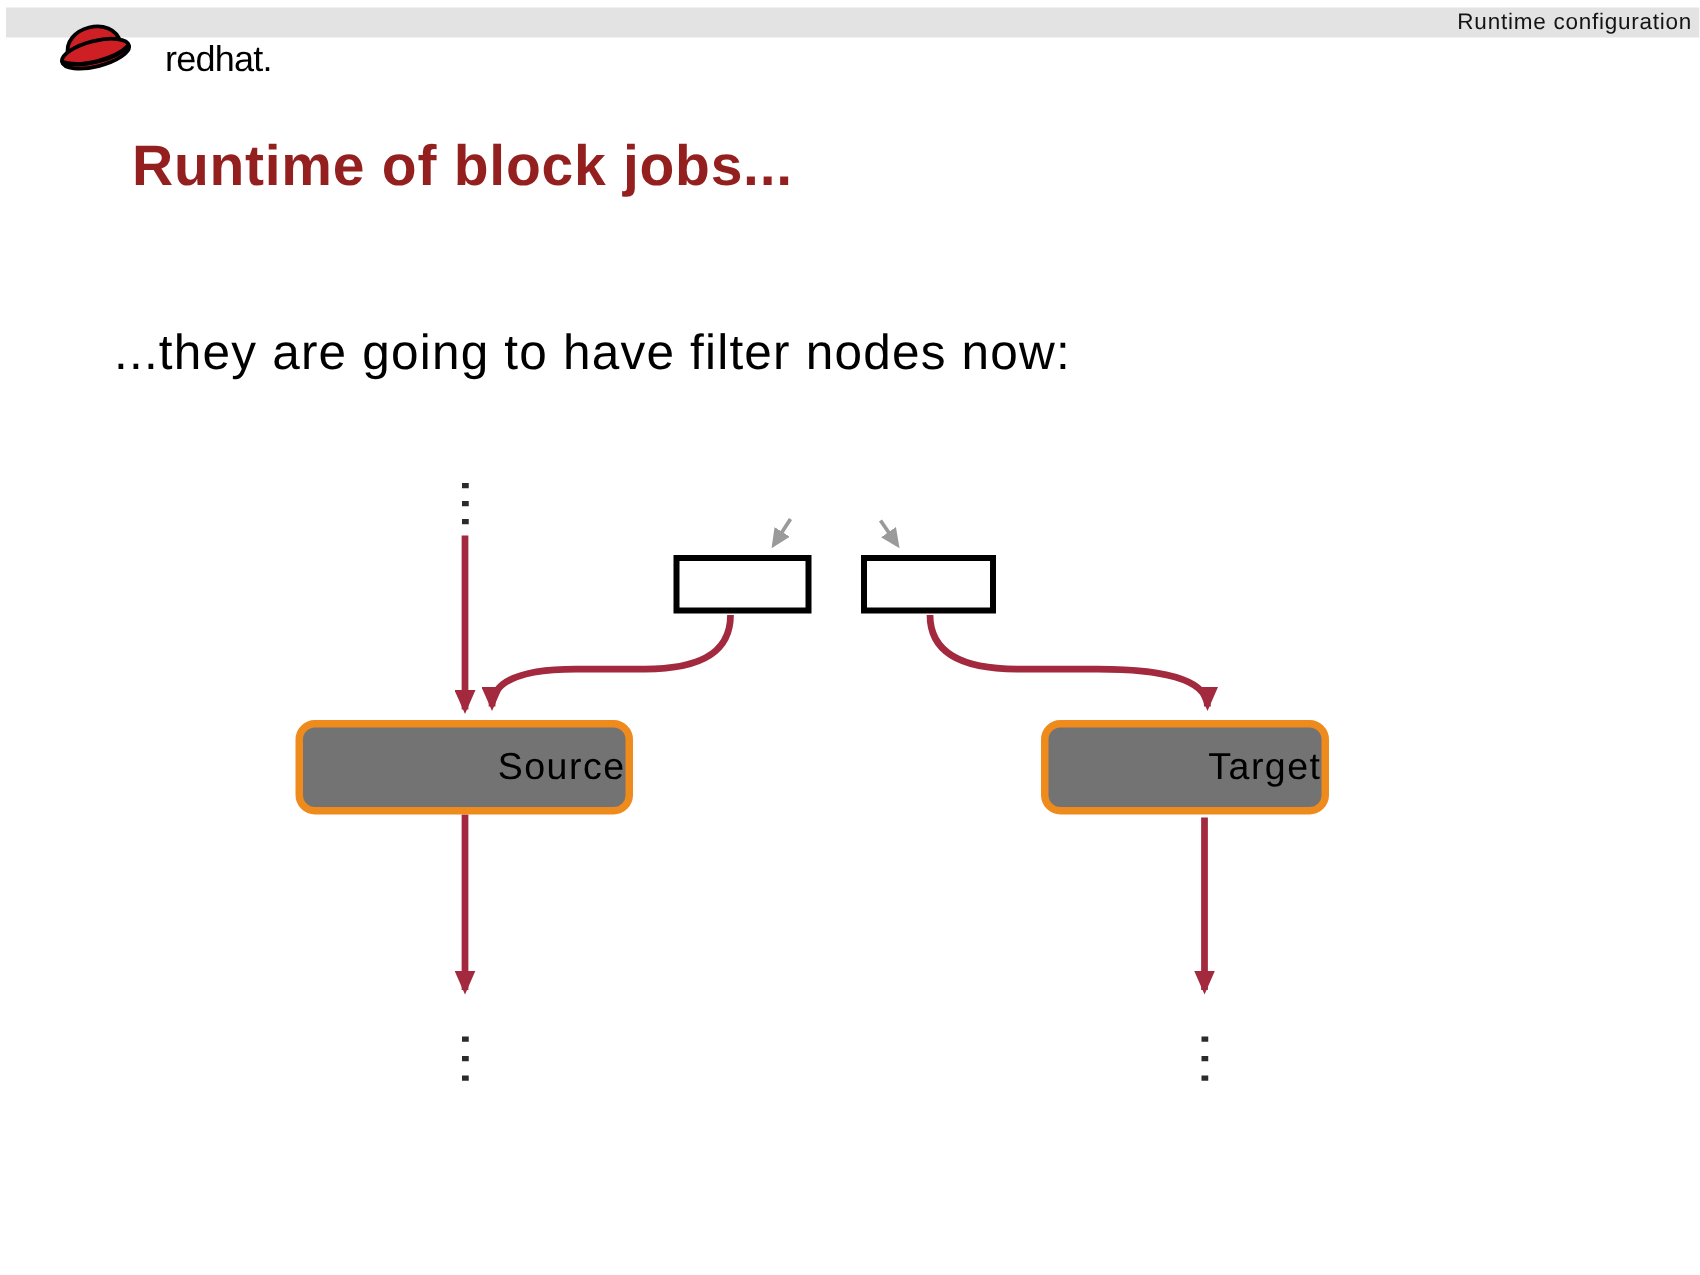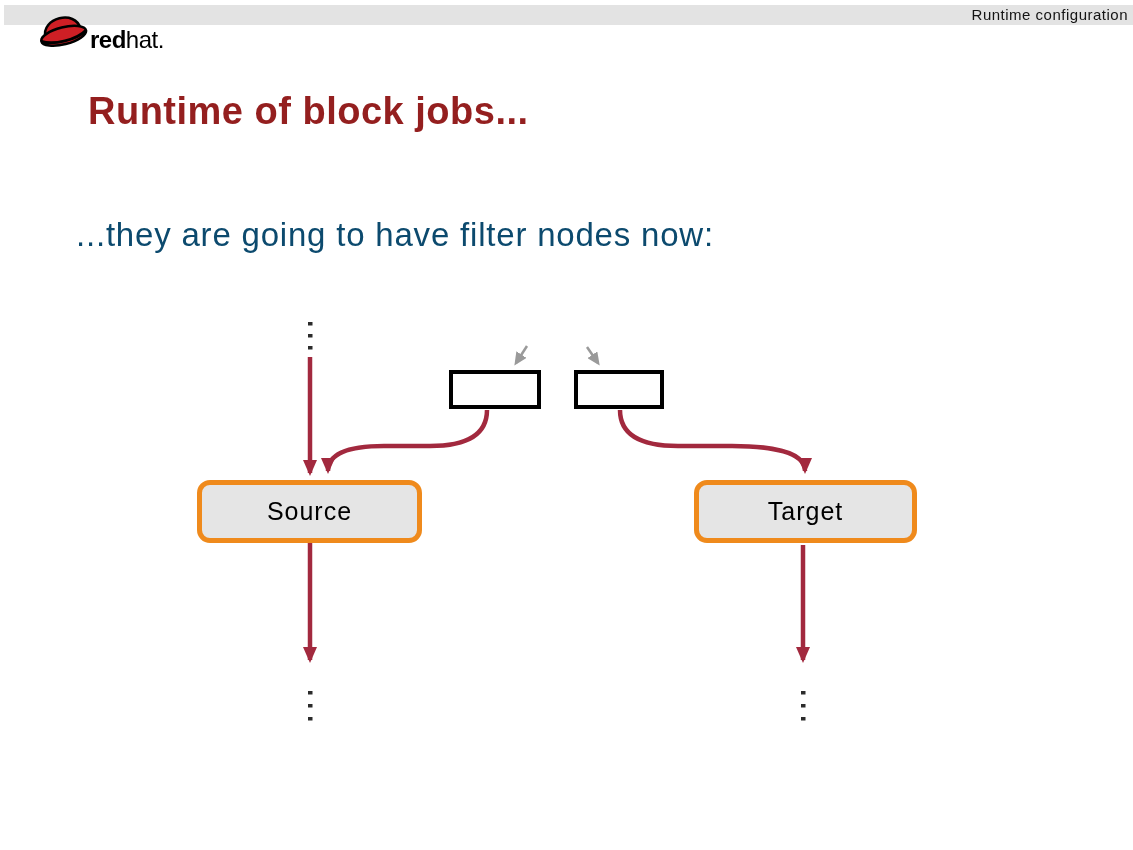--- a/index.html
+++ b/index.html
@@ -25,55 +25,55 @@
   .header-label{
     font-size:15px;letter-spacing:0.5px;color:#141414;padding-right:9px;line-height:20px;
   }
   
   .logo{position:absolute;left:36px;top:1px;width:150px;height:52px;}
   .logo-hat{position:absolute;left:0;top:2px;}
   .logo-word{
     position:absolute;left:54px;top:25px;font-size:24px;color:#000;white-space:nowrap;
     letter-spacing:-0.5px;
   }
-  .logo-word .bold{font-weight:bold;}
+  .logo-word .bold{font-weight:normal;margin-left:20px;}
   
   .slide-title{
     position:absolute;left:88px;top:90px;
     font-size:38px;font-weight:bold;letter-spacing:0.5px;
     color:var(--title-red);white-space:nowrap;
   }
   .slide-body{
     position:absolute;left:76px;top:216px;
-    font-size:33px;letter-spacing:0.8px;color:#0c4a6e;white-space:nowrap;
+    font-size:33px;letter-spacing:0.8px;color:#000000;white-space:nowrap;
   }
   
   .diagram-svg{position:absolute;left:0;top:0;width:1133px;height:850px;}
   .maroon-line{stroke:var(--maroon);stroke-width:4.5;fill:none;}
   .gray-line{stroke:var(--gray-arrow);stroke-width:2.5;fill:none;}
   .marker-maroon{fill:var(--maroon);}
   .marker-gray{fill:var(--gray-arrow);}
   .vdot{fill:#2b2b2b;}
   .job-label{
     position:absolute;left:446px;top:304px;width:220px;text-align:center;
     font-size:24px;letter-spacing:0.8px;color:#000;white-space:nowrap;
   }
   .filter-node{
     position:absolute;box-sizing:border-box;border:4px solid #000;background:#fff;
   }
   .filter-node.left{left:449px;top:370px;width:92px;height:39px;}
   .filter-node.right{left:574px;top:370px;width:90px;height:39px;}
   .io-box{
     position:absolute;box-sizing:border-box;height:63px;
-    border:5px solid var(--orange);border-radius:13px;background:#e5e5e5;
-    display:flex;align-items:center;justify-content:center;
+    border:5px solid var(--orange);border-radius:13px;background:#737373;
+    display:flex;align-items:center;justify-content:flex-end;
     font-size:25px;letter-spacing:1px;color:#000;
   }
   .io-box.source{left:197px;top:480px;width:225px;}
-  .io-box.target{left:694px;top:480px;width:223px;}
+  .io-box.target{left:694px;top:480px;width:192px;}
 </style>
 </head>
 <body>
 
 <div class="stage">
 
   <div class="header-bar">
     <span class="header-label">Runtime configuration</span>
   </div>
 

